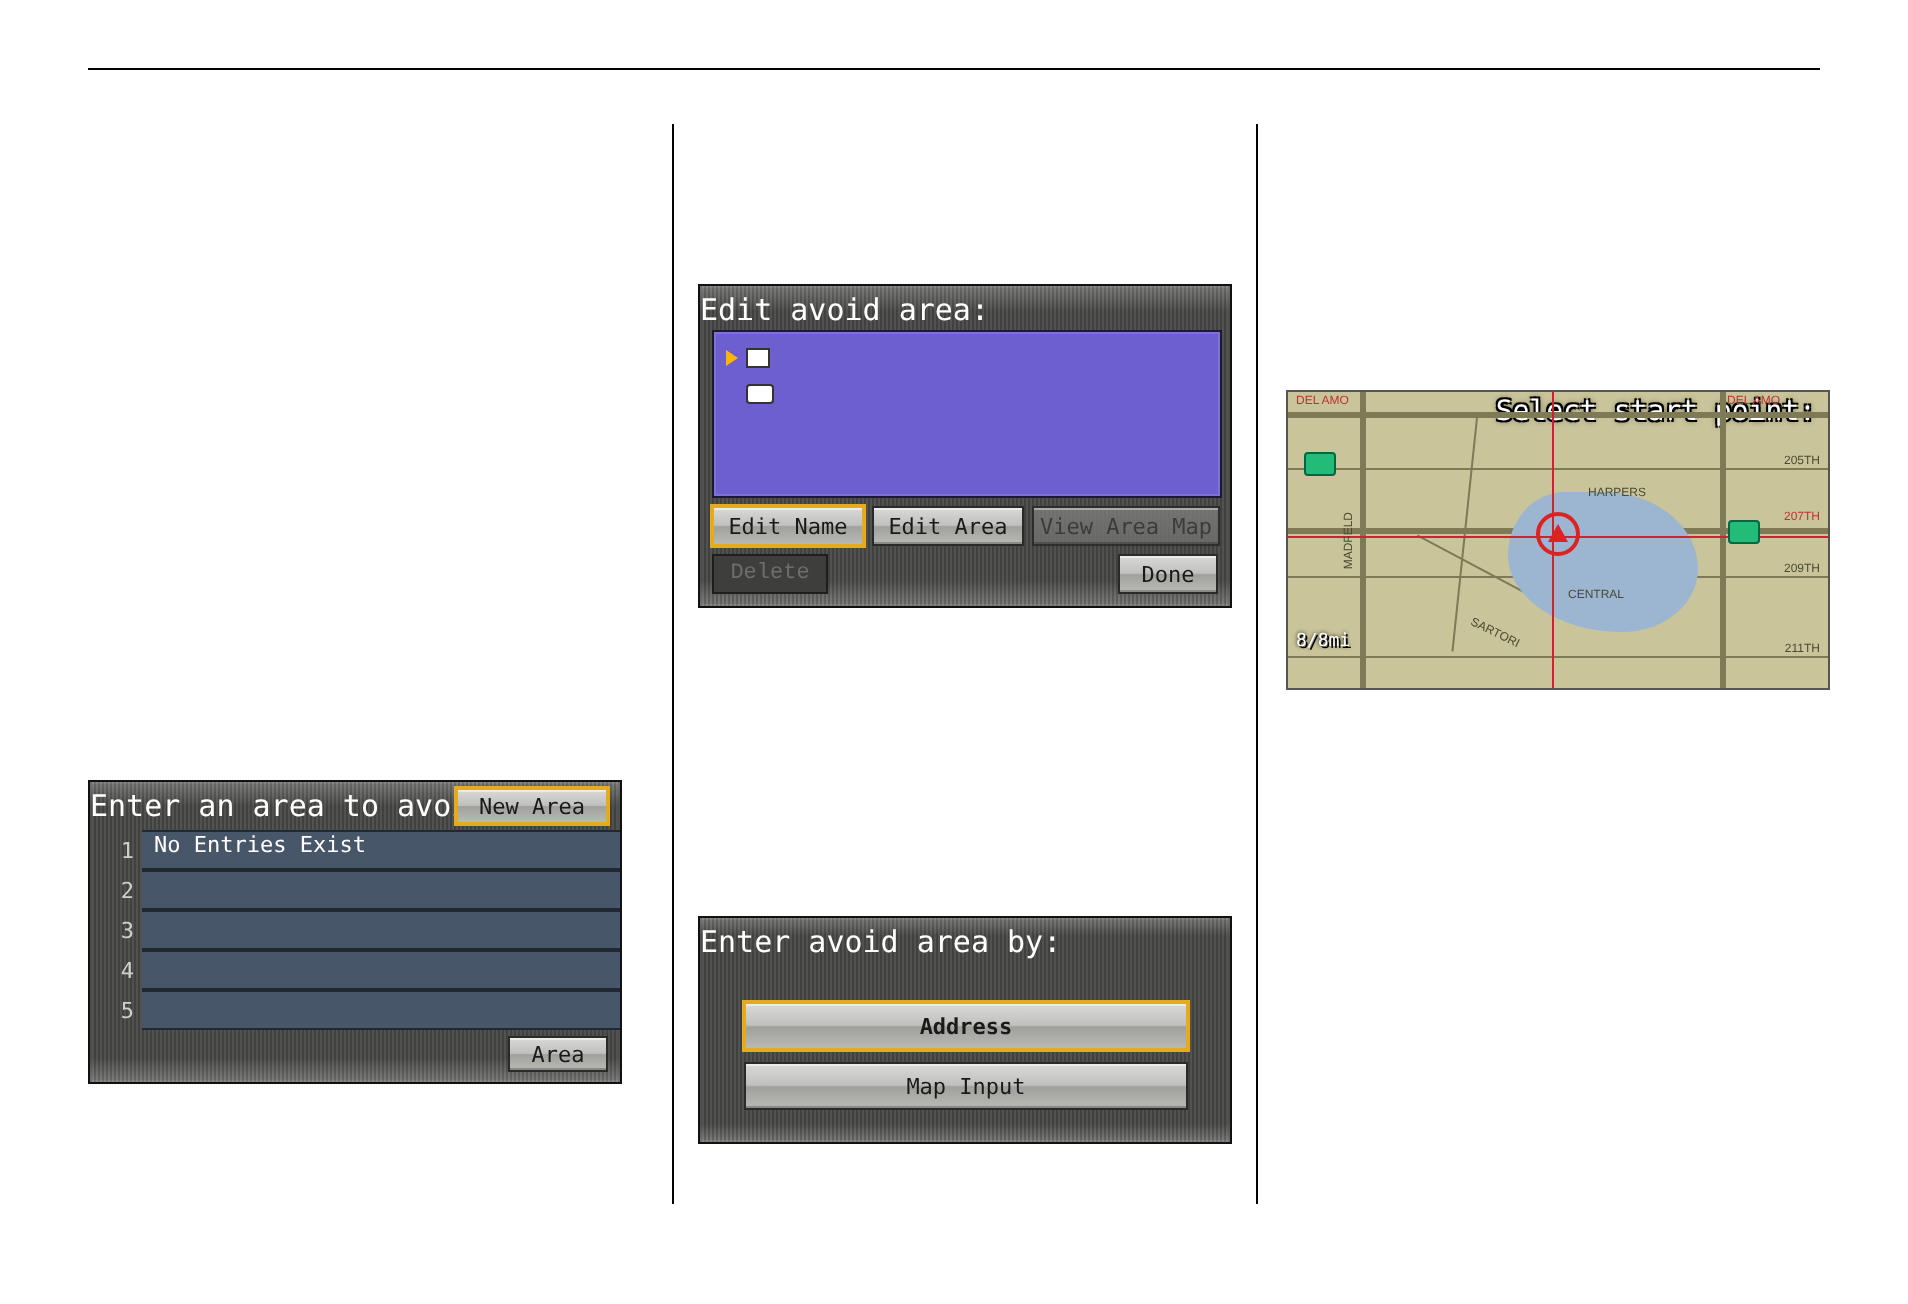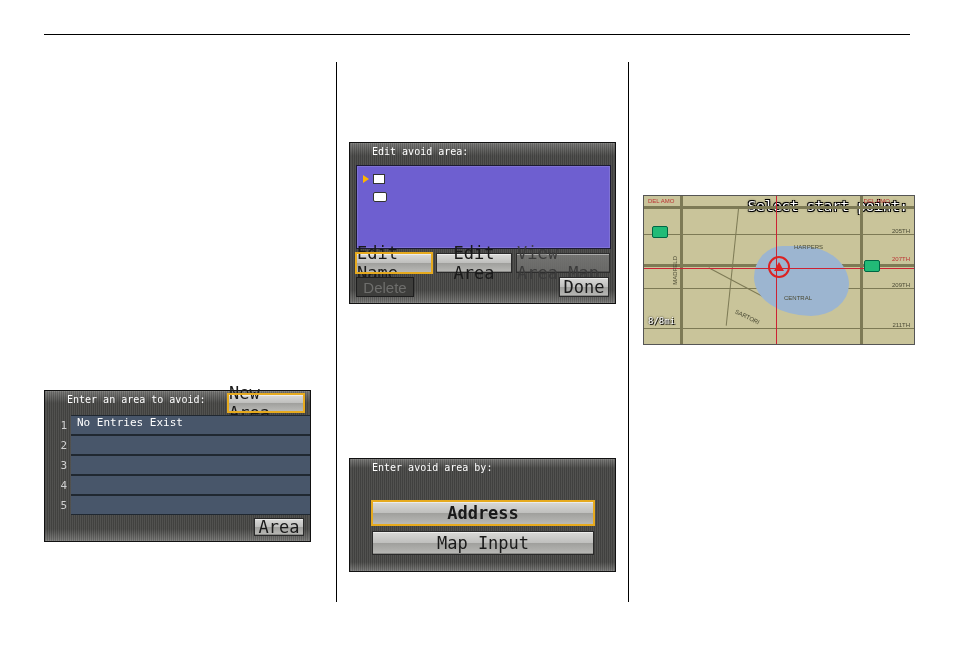--- a/index.html
+++ b/index.html
@@ -39,53 +39,53 @@
                 repeating-linear-gradient(90deg, rgba(0,0,0,.15) 0 1px, rgba(255,255,255,.03) 1px 2px);
     background-blend-mode: overlay;
     border: 1px solid #111;
     box-shadow: inset 0 0 0 1px rgba(255,255,255,.07);
     color: #fff;
     font-family: "Lucida Console", Consolas, monospace;
   }
   .panel .title {
     position: absolute;
     top: 3px;
-    left: 22px;
-    font-size: 10px;
+    left: 0;
+    font-size: 15px;
     color: #fff;
   }
 
   .btn-metal {
     display: flex;
     align-items: center;
     justify-content: center;
     font-family: "Lucida Console", Consolas, monospace;
-    font-size: 17px;
+    font-size: 11px;
     color: #1a1a1a;
     background: linear-gradient(180deg, #d9d9d7 0%, #c0c0be 48%, #a0a09d 52%, #b9b9b6 100%);
     border: 1px solid #2a2a2a;
     box-shadow: inset 0 1px 0 rgba(255,255,255,.5), inset 0 -1px 0 rgba(0,0,0,.25);
     user-select: none;
   }
   .btn-metal.sel {
     outline: 2px solid #e6aa1e;
     outline-offset: -1px;
     box-shadow: 0 0 0 1px #5b4000, inset 0 1px 0 rgba(255,255,255,.5);
   }
   .btn-metal.disabled {
     background: linear-gradient(180deg, #7b7b79 0%, #6e6e6c 100%);
     color: #3a3a3a;
     opacity: .85;
   }
   .btn-dark-disabled {
     display: flex;
     align-items: center;
     justify-content: center;
-    font-family: Liberation Sans, sans-serif;
-    font-size: 15px;
+    font-family: Liberation Mono, monospace;
+    font-size: 11px;
     background: #3e3e3c;
     color: #6e6e6c;
     border: 1px solid #1e1e1e;
   }
 
   .list-slot {
     position: absolute;
     background: #48566a;
     border-top: 1px solid #202831;
     border-bottom: 1px solid #202831;

